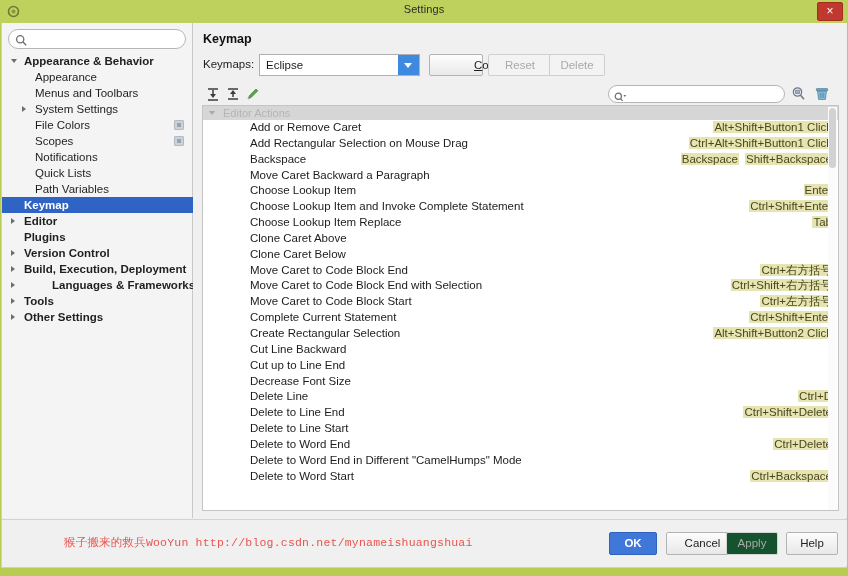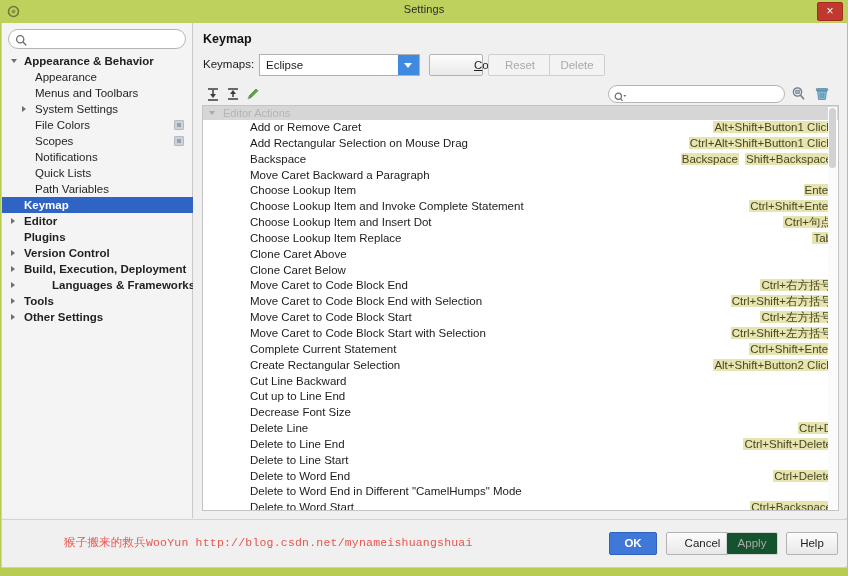--- a/index.html
+++ b/index.html
@@ -447,48 +447,40 @@
             </div>
             <div class="krow">
               <span class="act">Choose Lookup Item</span>
               <span class="keys"><span class="kbd">Enter</span></span>
             </div>
             <div class="krow">
               <span class="act">Choose Lookup Item and Invoke Complete Statement</span>
               <span class="keys"><span class="kbd">Ctrl+Shift+Enter</span></span>
             </div>
             <div class="krow">
-              <span class="act">Choose Lookup Item and Insert Dot</span>
-              <span class="keys"><span class="kbd">Ctrl+句点</span></span>
-            </div>
-            <div class="krow">
               <span class="act">Choose Lookup Item Replace</span>
               <span class="keys"><span class="kbd">Tab</span></span>
             </div>
             <div class="krow">
               <span class="act">Clone Caret Above</span>
             </div>
             <div class="krow">
               <span class="act">Clone Caret Below</span>
             </div>
             <div class="krow">
               <span class="act">Move Caret to Code Block End</span>
               <span class="keys"><span class="kbd">Ctrl+右方括号</span></span>
             </div>
             <div class="krow">
               <span class="act">Move Caret to Code Block End with Selection</span>
               <span class="keys"><span class="kbd">Ctrl+Shift+右方括号</span></span>
             </div>
             <div class="krow">
               <span class="act">Move Caret to Code Block Start</span>
               <span class="keys"><span class="kbd">Ctrl+左方括号</span></span>
-            </div>
-            <div class="krow">
-              <span class="act">Move Caret to Code Block Start with Selection</span>
-              <span class="keys"><span class="kbd">Ctrl+Shift+左方括号</span></span>
             </div>
             <div class="krow">
               <span class="act">Complete Current Statement</span>
               <span class="keys"><span class="kbd">Ctrl+Shift+Enter</span></span>
             </div>
             <div class="krow">
               <span class="act">Create Rectangular Selection</span>
               <span class="keys"><span class="kbd">Alt+Shift+Button2 Click</span></span>
             </div>
             <div class="krow">

